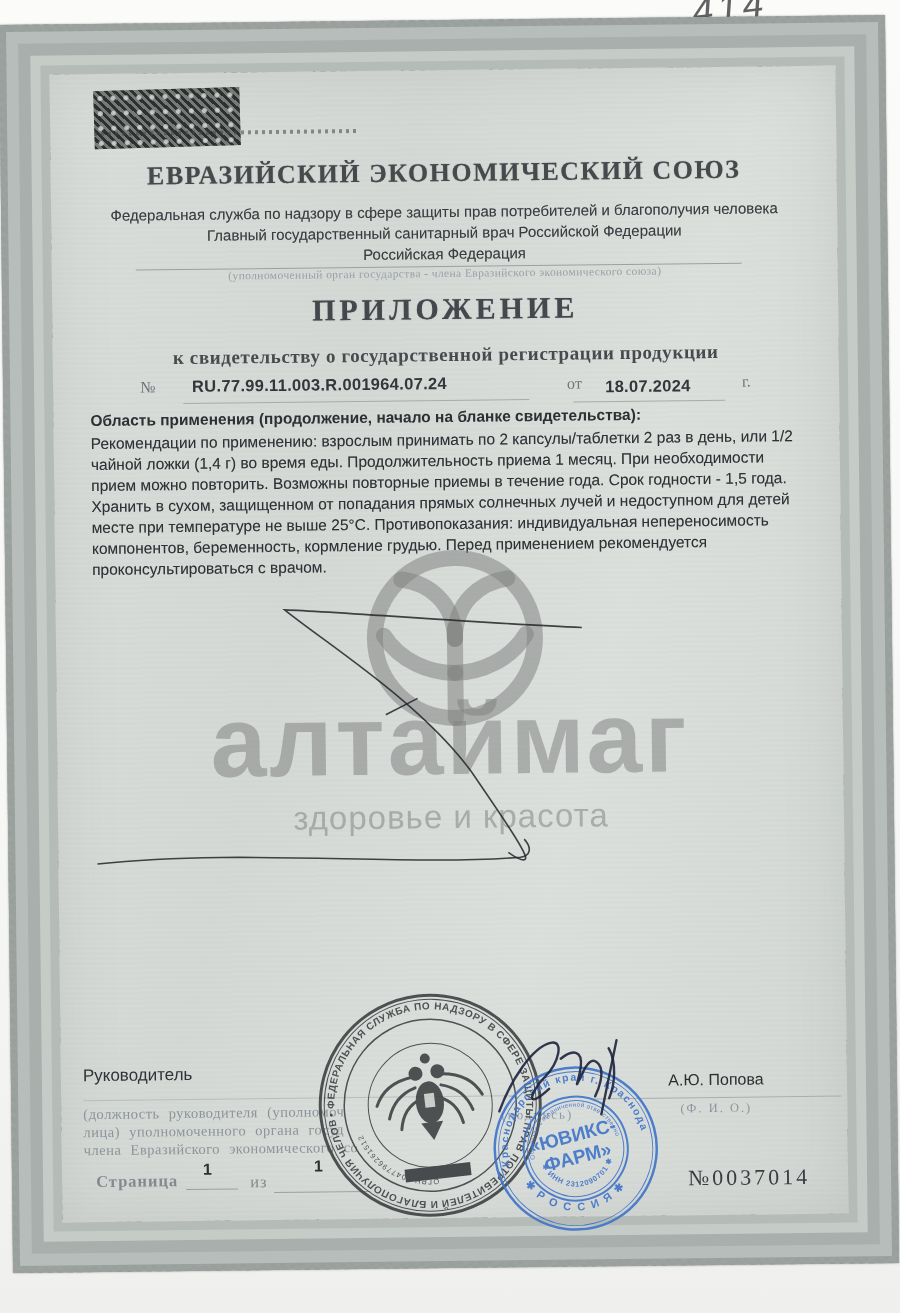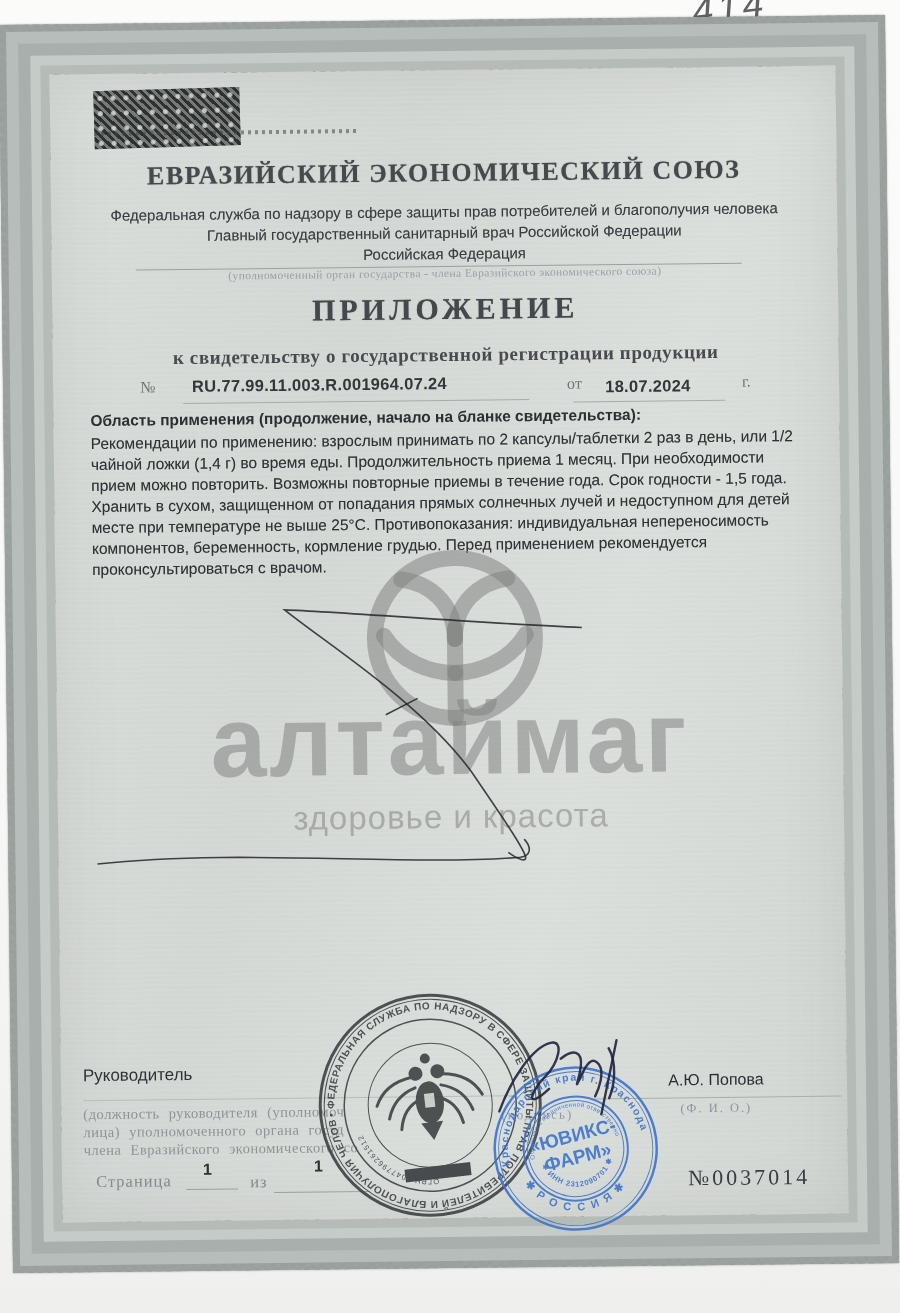--- a/index.html
+++ b/index.html
@@ -134,21 +134,21 @@
           <path d="M39,790 C184,776 344,796 462,788 C472,787 474,779 466,770"></path>
         </g>
       </svg>
 
       <div class="abs role-label sans">Руководитель</div>
       <div class="abs formline" style="left:22px;top:1026px;width:432px;background:#b7bdba;"></div>
       <div class="abs gray-caption" style="left:22px;top:1032px;">(должность руководителя (уполномоч</div>
       <div class="abs gray-caption" style="left:22px;top:1050px;">лица) уполномоченного органа госуд</div>
       <div class="abs gray-caption" style="left:22px;top:1068px;">члена Евразийского экономического со</div>
 
-      <div class="abs page-label" style="left:34px;top:1098px;">Страница</div>
+      <div class="abs page-label" style="left:34px;top:1098px;font-weight:bold;">Страница</div>
       <div class="abs page-num sans" style="left:141px;top:1088px;">1</div>
       <div class="abs formline" style="left:124px;top:1116px;width:52px;background:#9ba19e;"></div>
       <div class="abs page-label" style="left:188px;top:1100px;">из</div>
       <div class="abs page-num sans" style="left:252px;top:1086px;">1</div>
       <div class="abs formline" style="left:212px;top:1120px;width:96px;background:#9ba19e;"></div>
 
       <div class="abs podpis-caption" style="left:440px;top:1038px;">(подпись)</div>
       <div class="abs signer-name sans" style="left:530px;top:1004px;width:250px;text-align:center;">А.Ю. Попова</div>
       <div class="abs formline" style="left:530px;top:1030px;width:250px;background:#a9afac;"></div>
       <div class="abs fio-caption" style="left:530px;top:1034px;width:250px;text-align:center;">(Ф. И. О.)</div>

